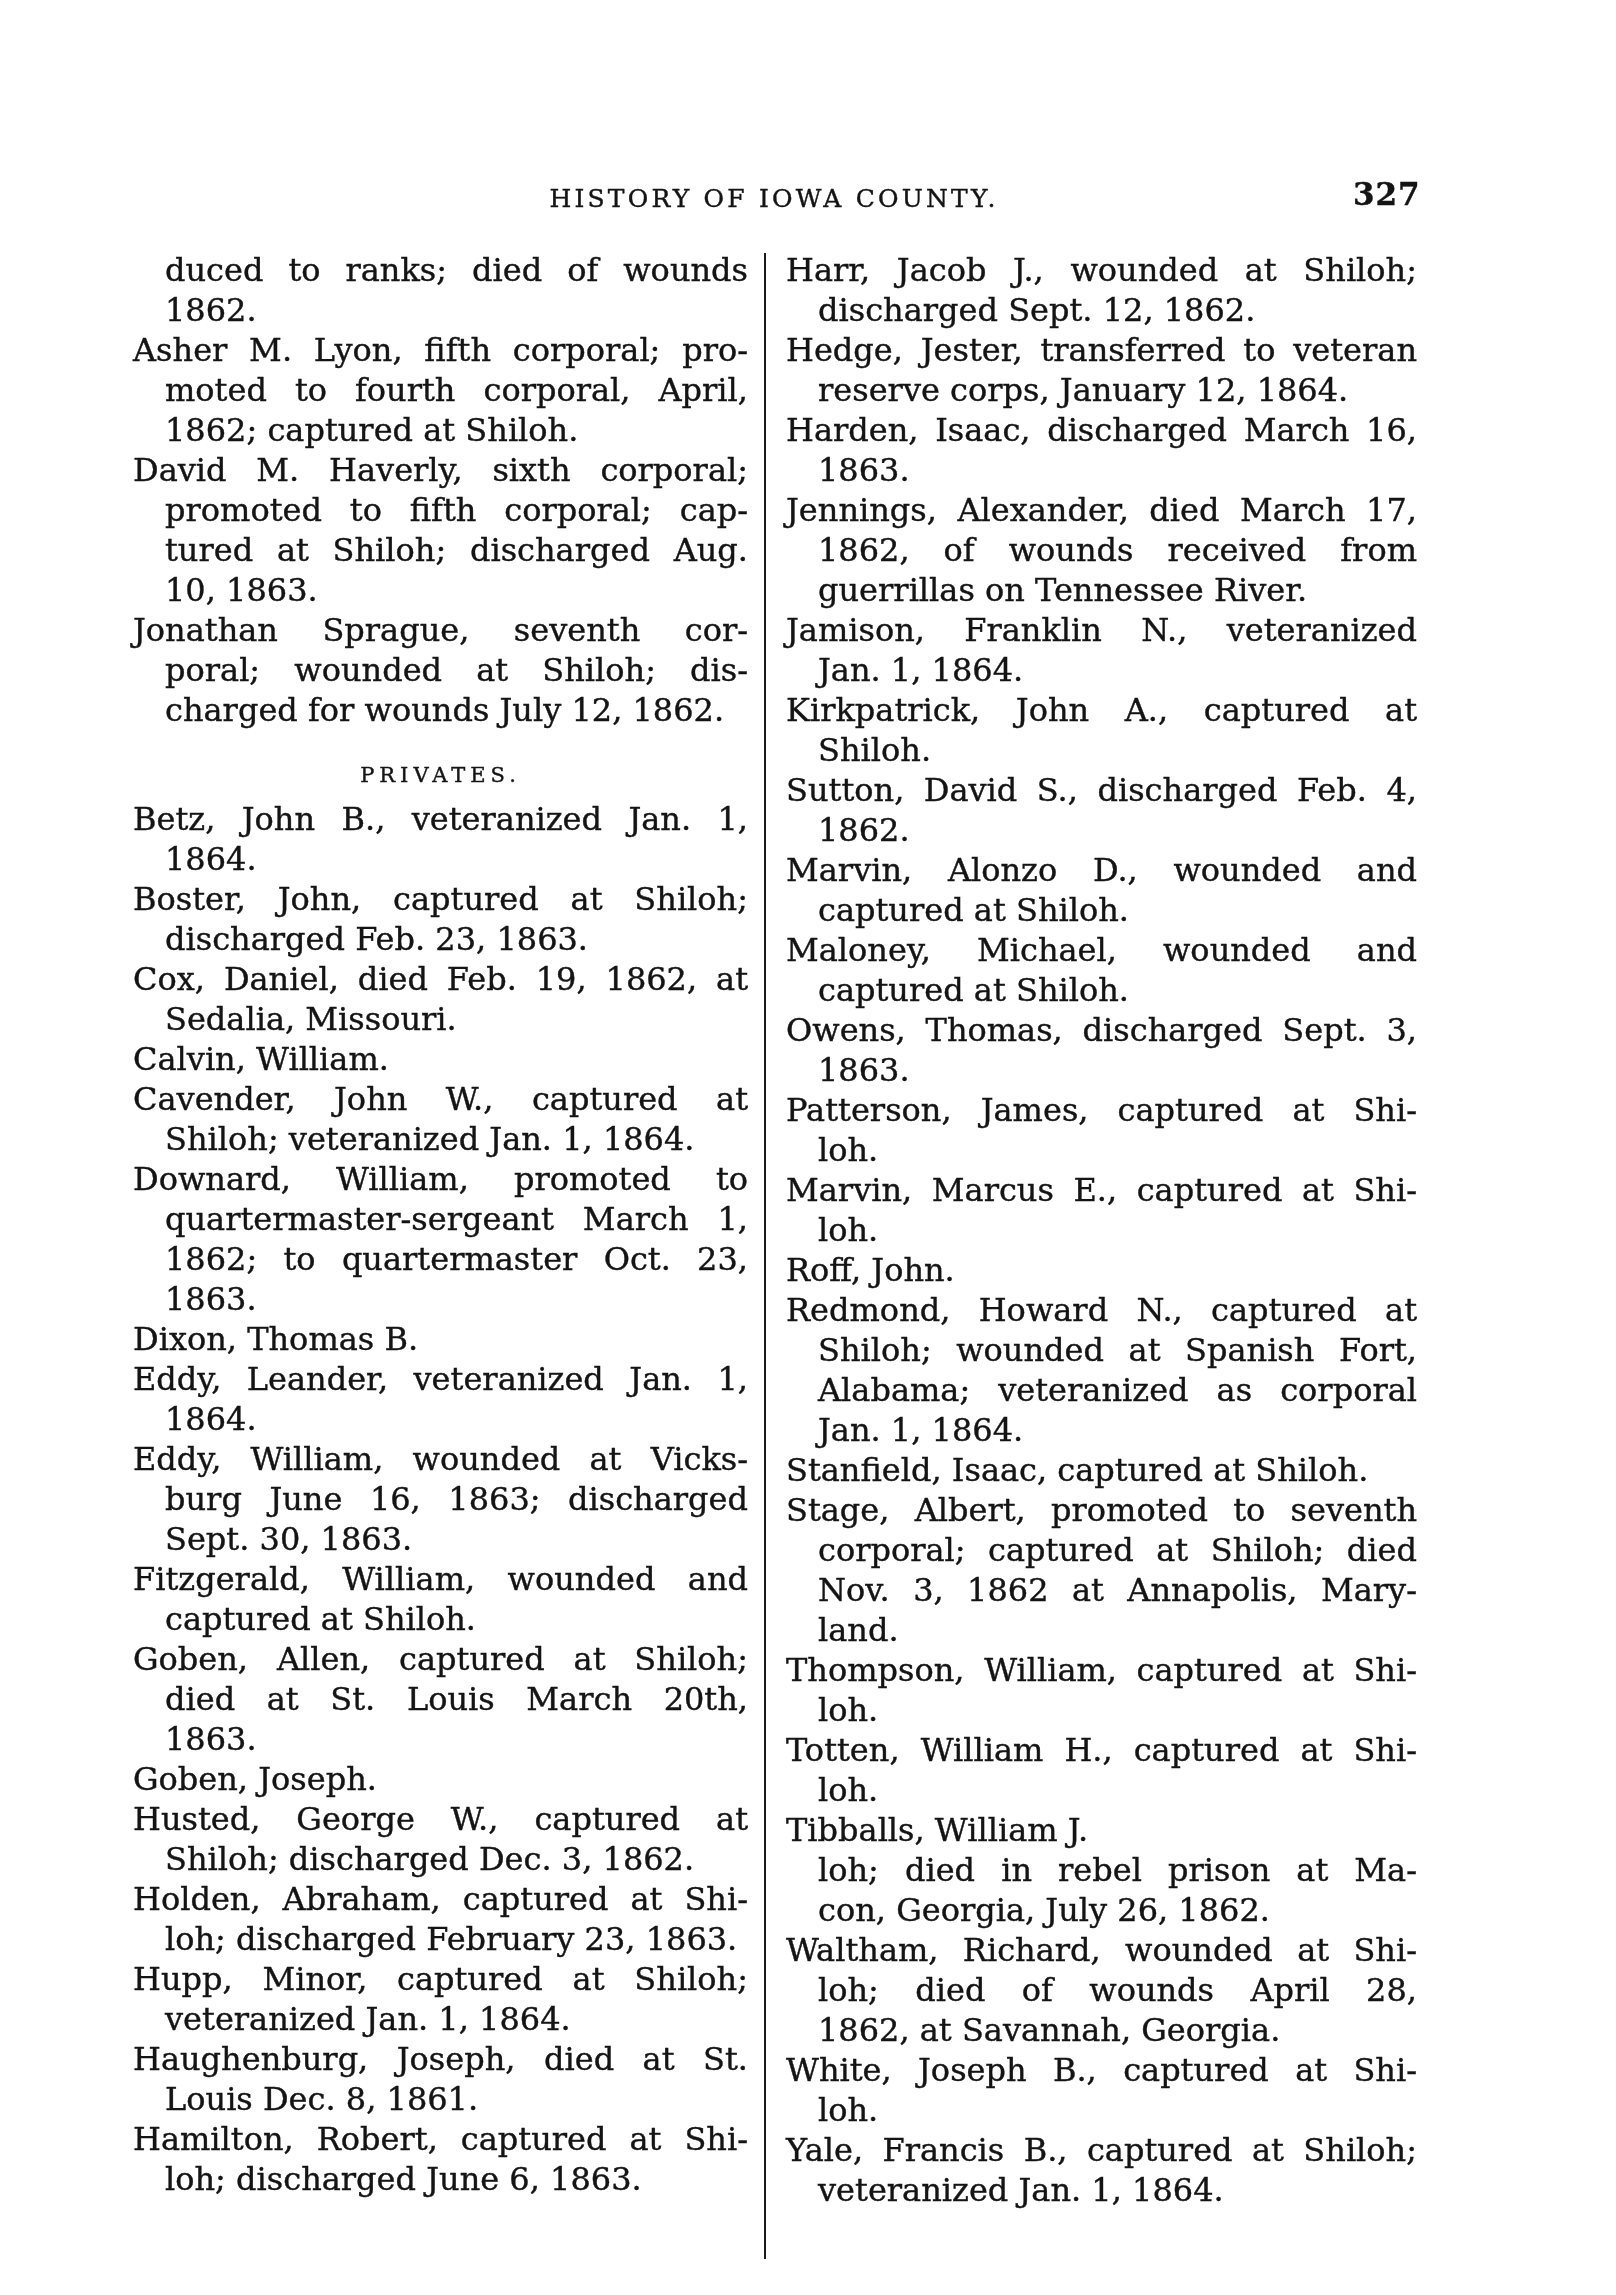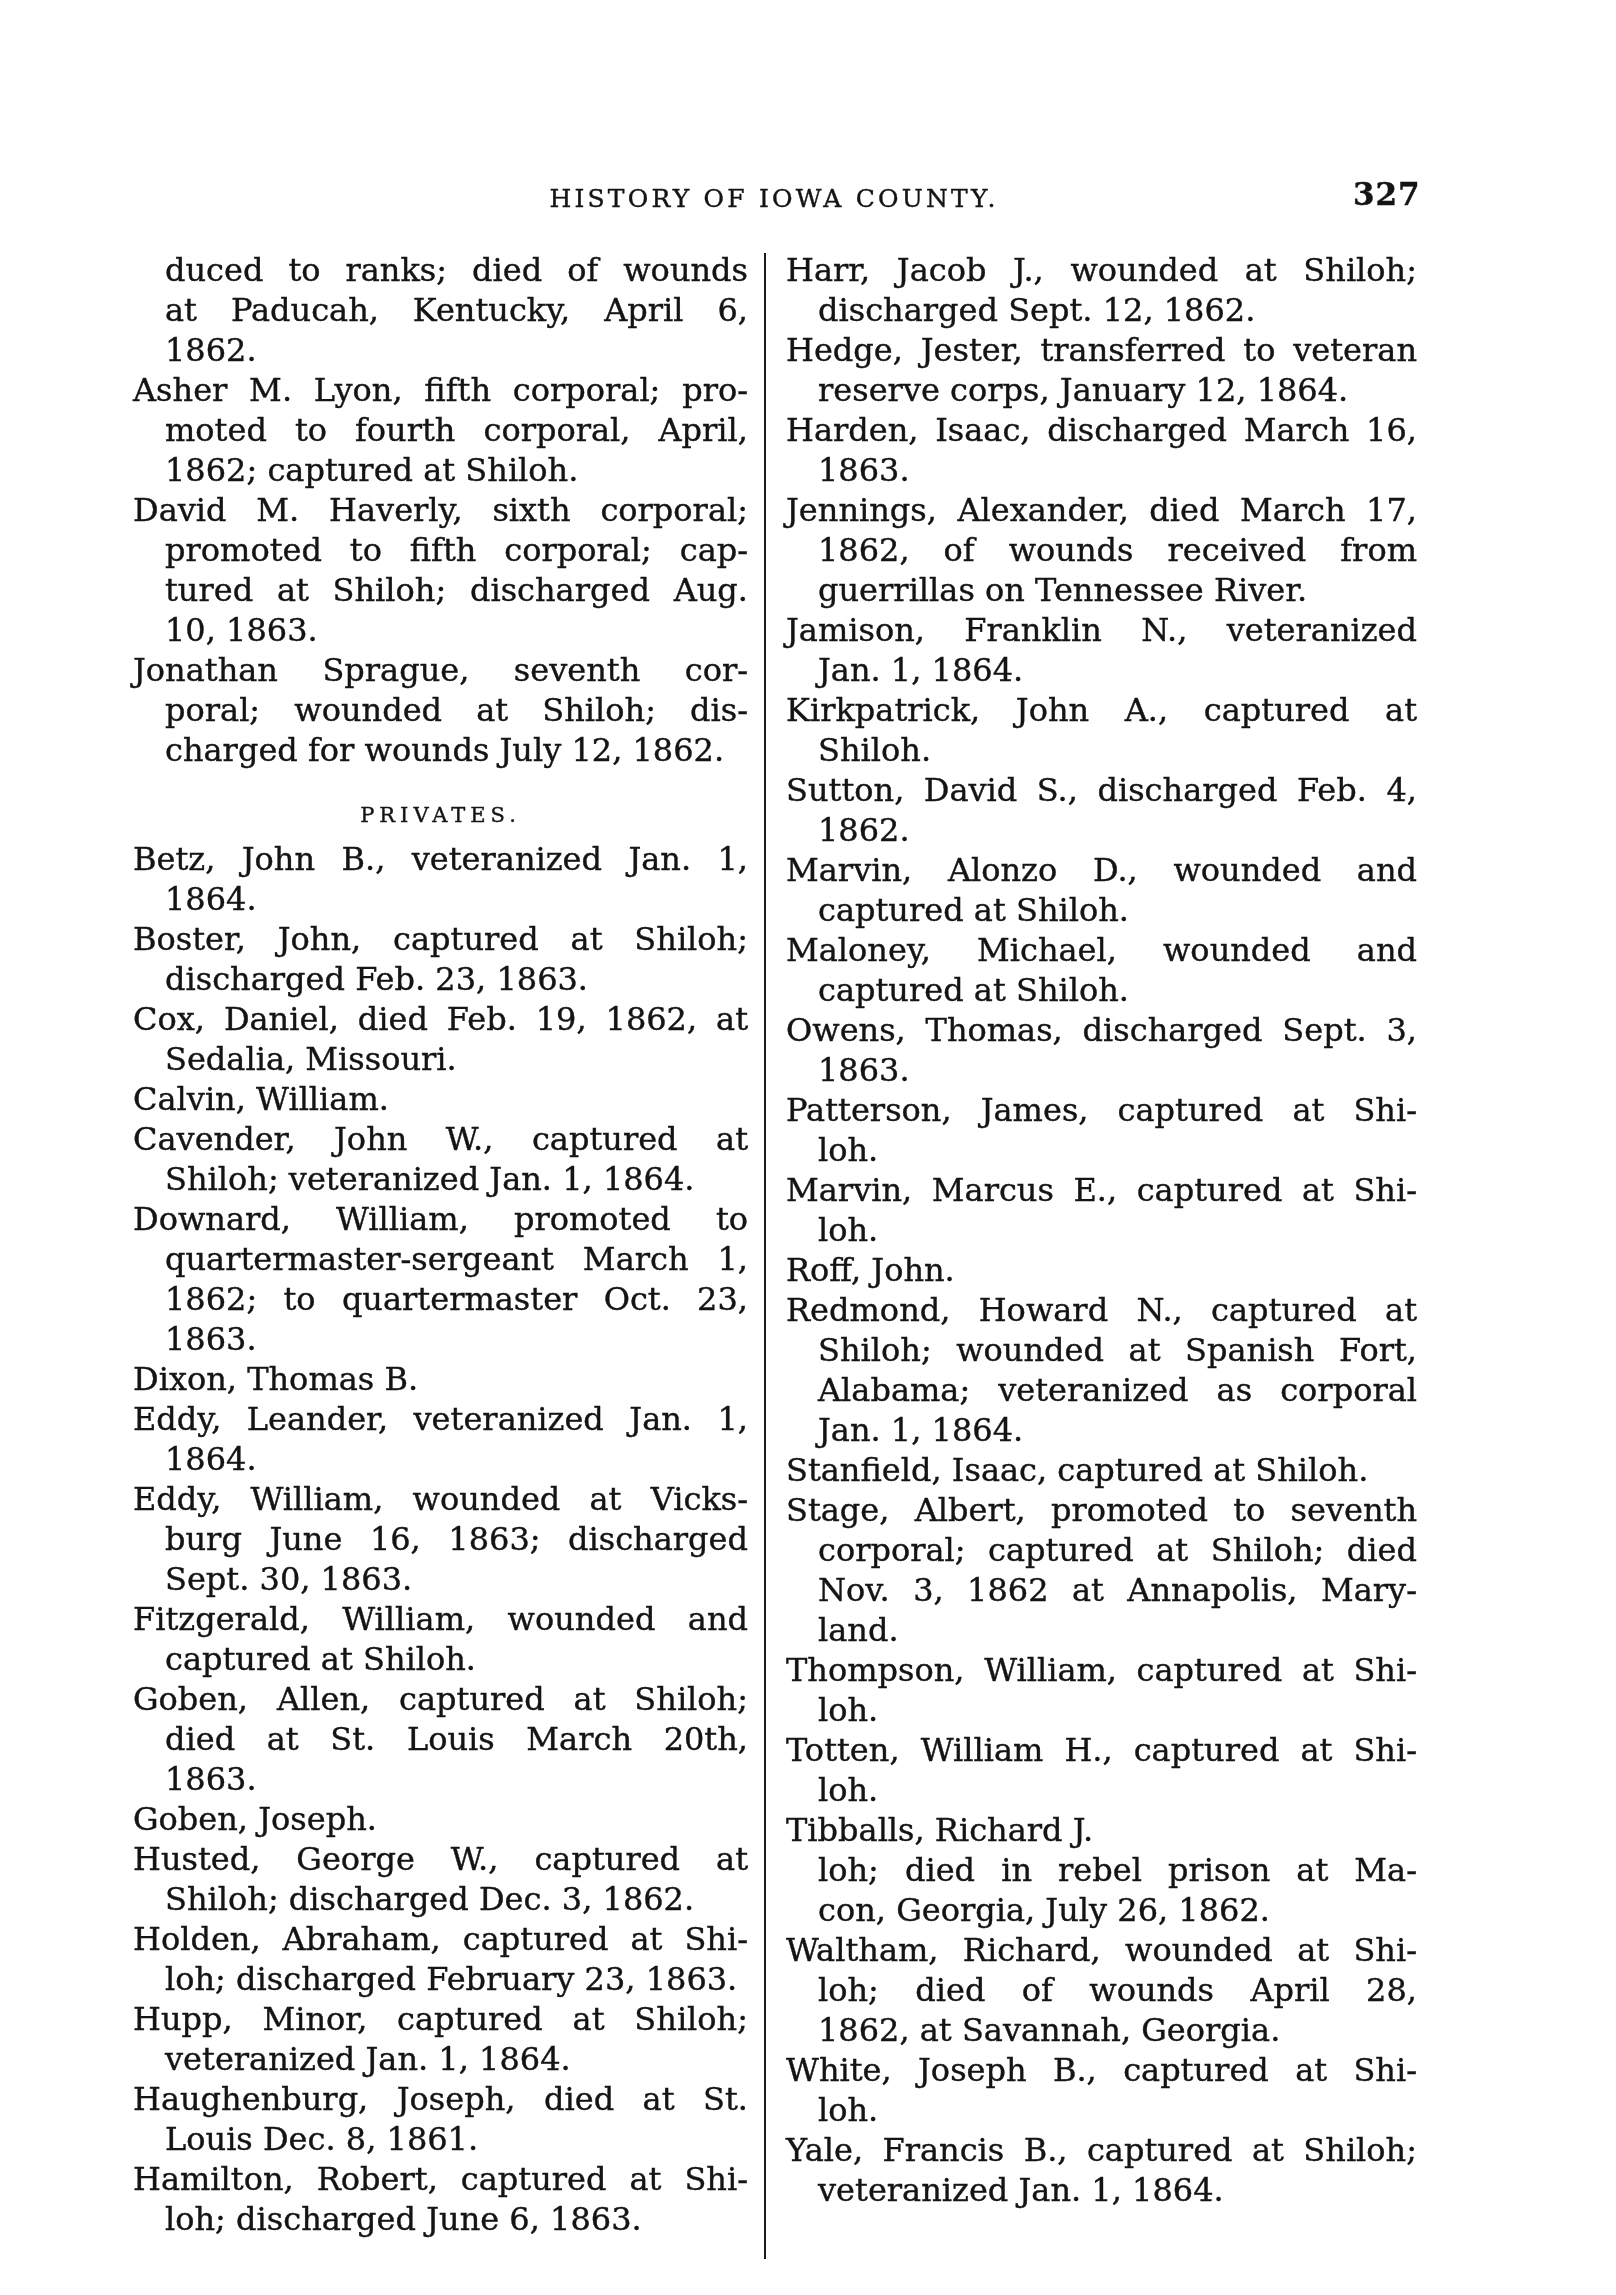--- a/index.html
+++ b/index.html
@@ -43,21 +43,20 @@
   <div class="header">
     <div class="running-title">HISTORY OF IOWA COUNTY.</div>
     <div class="page-number">327</div>
   </div>
 
   <div class="body">
     <div class="col col-left">
       <div id="left-before">
           <div>
             <div class="ln cont just">duced to ranks; died of wounds</div>
-            <div class="ln cont just">at Paducah, Kentucky, April 6,</div>
             <div class="ln cont">1862.</div>
           </div>
           <div>
             <div class="ln just">Asher M. Lyon, fifth corporal; pro-</div>
             <div class="ln cont just">moted to fourth corporal, April,</div>
             <div class="ln cont">1862; captured at Shiloh.</div>
           </div>
           <div>
             <div class="ln just">David M. Haverly, sixth corporal;</div>
             <div class="ln cont just">promoted to fifth corporal; cap-</div>
@@ -217,21 +216,21 @@
           </div>
           <div>
             <div class="ln just">Thompson, William, captured at Shi-</div>
             <div class="ln cont">loh.</div>
           </div>
           <div>
             <div class="ln just">Totten, William H., captured at Shi-</div>
             <div class="ln cont">loh.</div>
           </div>
           <div>
-            <div class="ln">Tibballs, Richard J.</div>
+            <div class="ln">Tibballs, William J.</div>
           </div>
           <div>
             <div class="ln cont just">loh; died in rebel prison at Ma-</div>
             <div class="ln cont">con, Georgia, July 26, 1862.</div>
           </div>
           <div>
             <div class="ln just">Waltham, Richard, wounded at Shi-</div>
             <div class="ln cont just">loh; died of wounds April 28,</div>
             <div class="ln cont">1862, at Savannah, Georgia.</div>
           </div>

